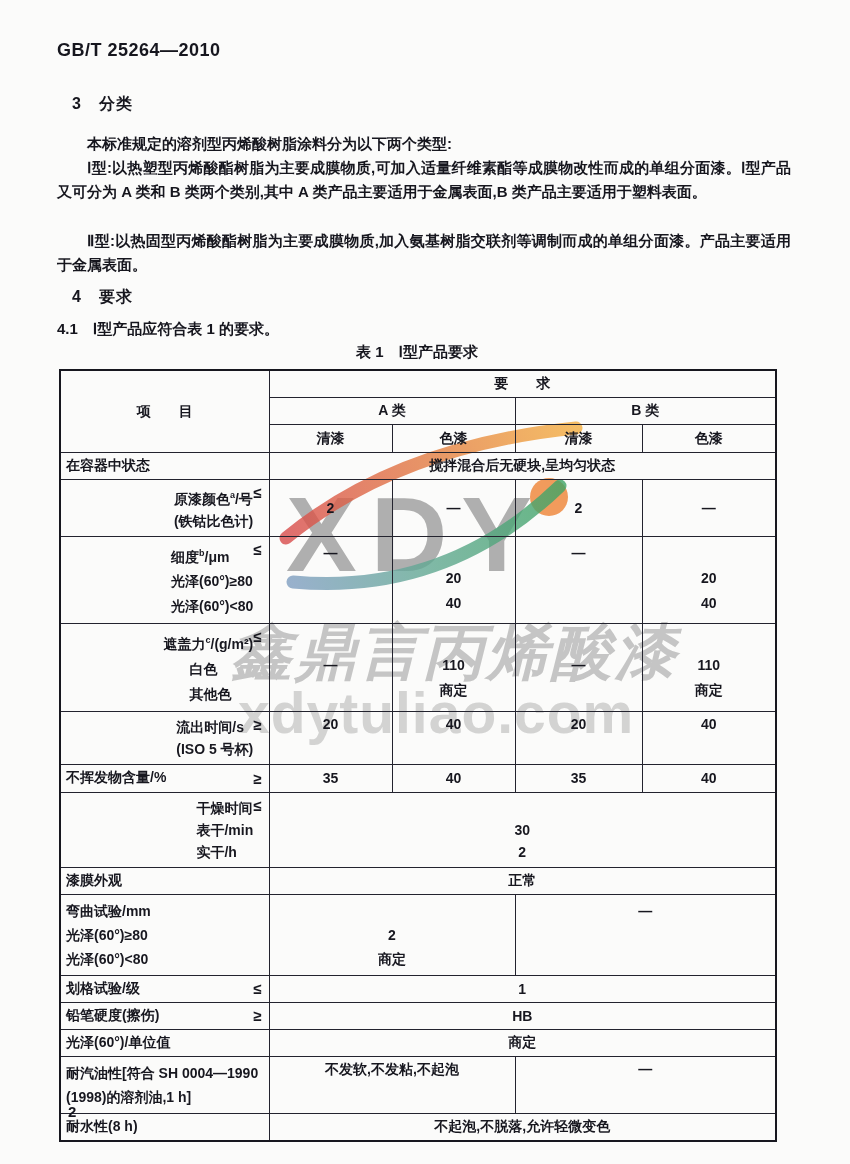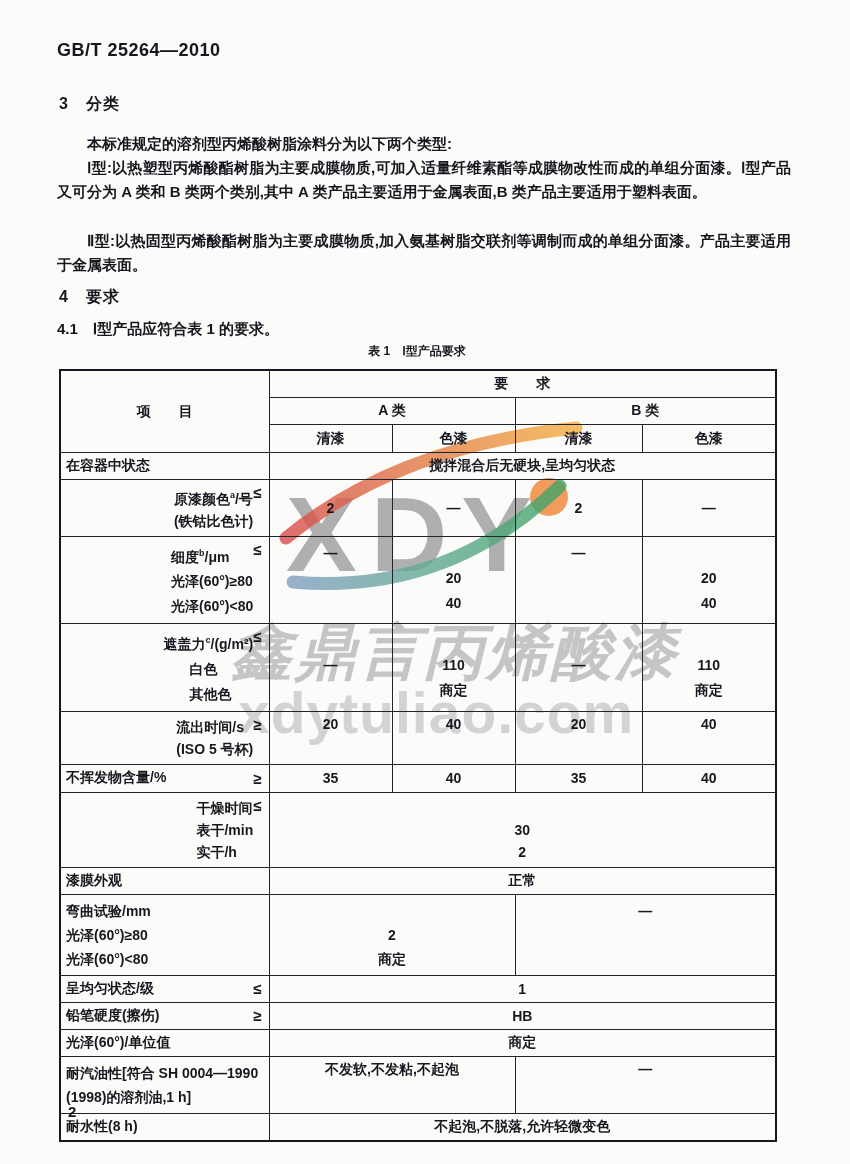--- a/index.html
+++ b/index.html
@@ -8,29 +8,29 @@
     background:#fbfbfa;
     font-family:"Liberation Sans", sans-serif;
     color:#16161e;
     position:relative;
     overflow:hidden;
   }
   .fg { z-index:2; }
   .wm { z-index:1; pointer-events:none; }
 
   .doc-header { position:absolute; left:57px; top:40px; font-size:18px; font-weight:700; letter-spacing:0.5px; }
-  .sec-heading { position:absolute; left:59px; font-size:16px; font-weight:700; letter-spacing:1px; }
+  .sec-heading { position:absolute; left:72px; font-size:16px; font-weight:700; letter-spacing:1px; }
   .s3 { top:94px; }
   .s4 { top:287px; }
   .para { position:absolute; left:57px; width:734px; margin:0; font-size:15px; line-height:23.5px; font-weight:600; text-indent:2em; text-align:justify; }
   .p1 { top:132px; }
   .p2 { top:156px; }
   .p3 { top:229px; }
   .clause { position:absolute; left:57px; top:320px; font-size:15px; font-weight:600; }
-  .caption { position:absolute; left:59px; top:343px; width:716px; text-align:center; font-size:12px; font-weight:700; }
+  .caption { position:absolute; left:59px; top:343px; width:716px; text-align:center; font-size:15px; font-weight:700; }
   .page-num { position:absolute; left:68px; top:1103px; font-size:15px; font-weight:700; }
 
   table.t1 {
     position:absolute; left:59px; top:369px; width:716px;
     border-collapse:collapse; table-layout:fixed;
     font-size:14px; font-weight:600; color:#17171f;
     border:2.5px solid #17171f;
     background:transparent;
     z-index:2;
   }
@@ -298,21 +298,21 @@
     <td colspan="2" class="top">
       <div class="vl lh24">
             <div class="l">—</div>
           </div>
     </td>
   </tr>
 
   <tr style="height:26px">
     <td class="ic">
       <div class="fx">
-        <span>呈均匀状态/级</span>
+        <span>划格试验/级</span>
         <span class="lim">≤</span>
       </div>
     </td>
     <td colspan="4" class="c">1</td>
   </tr>
 
   <tr style="height:27px">
     <td class="ic">
       <div class="fx">
         <span>铅笔硬度(擦伤)</span>

